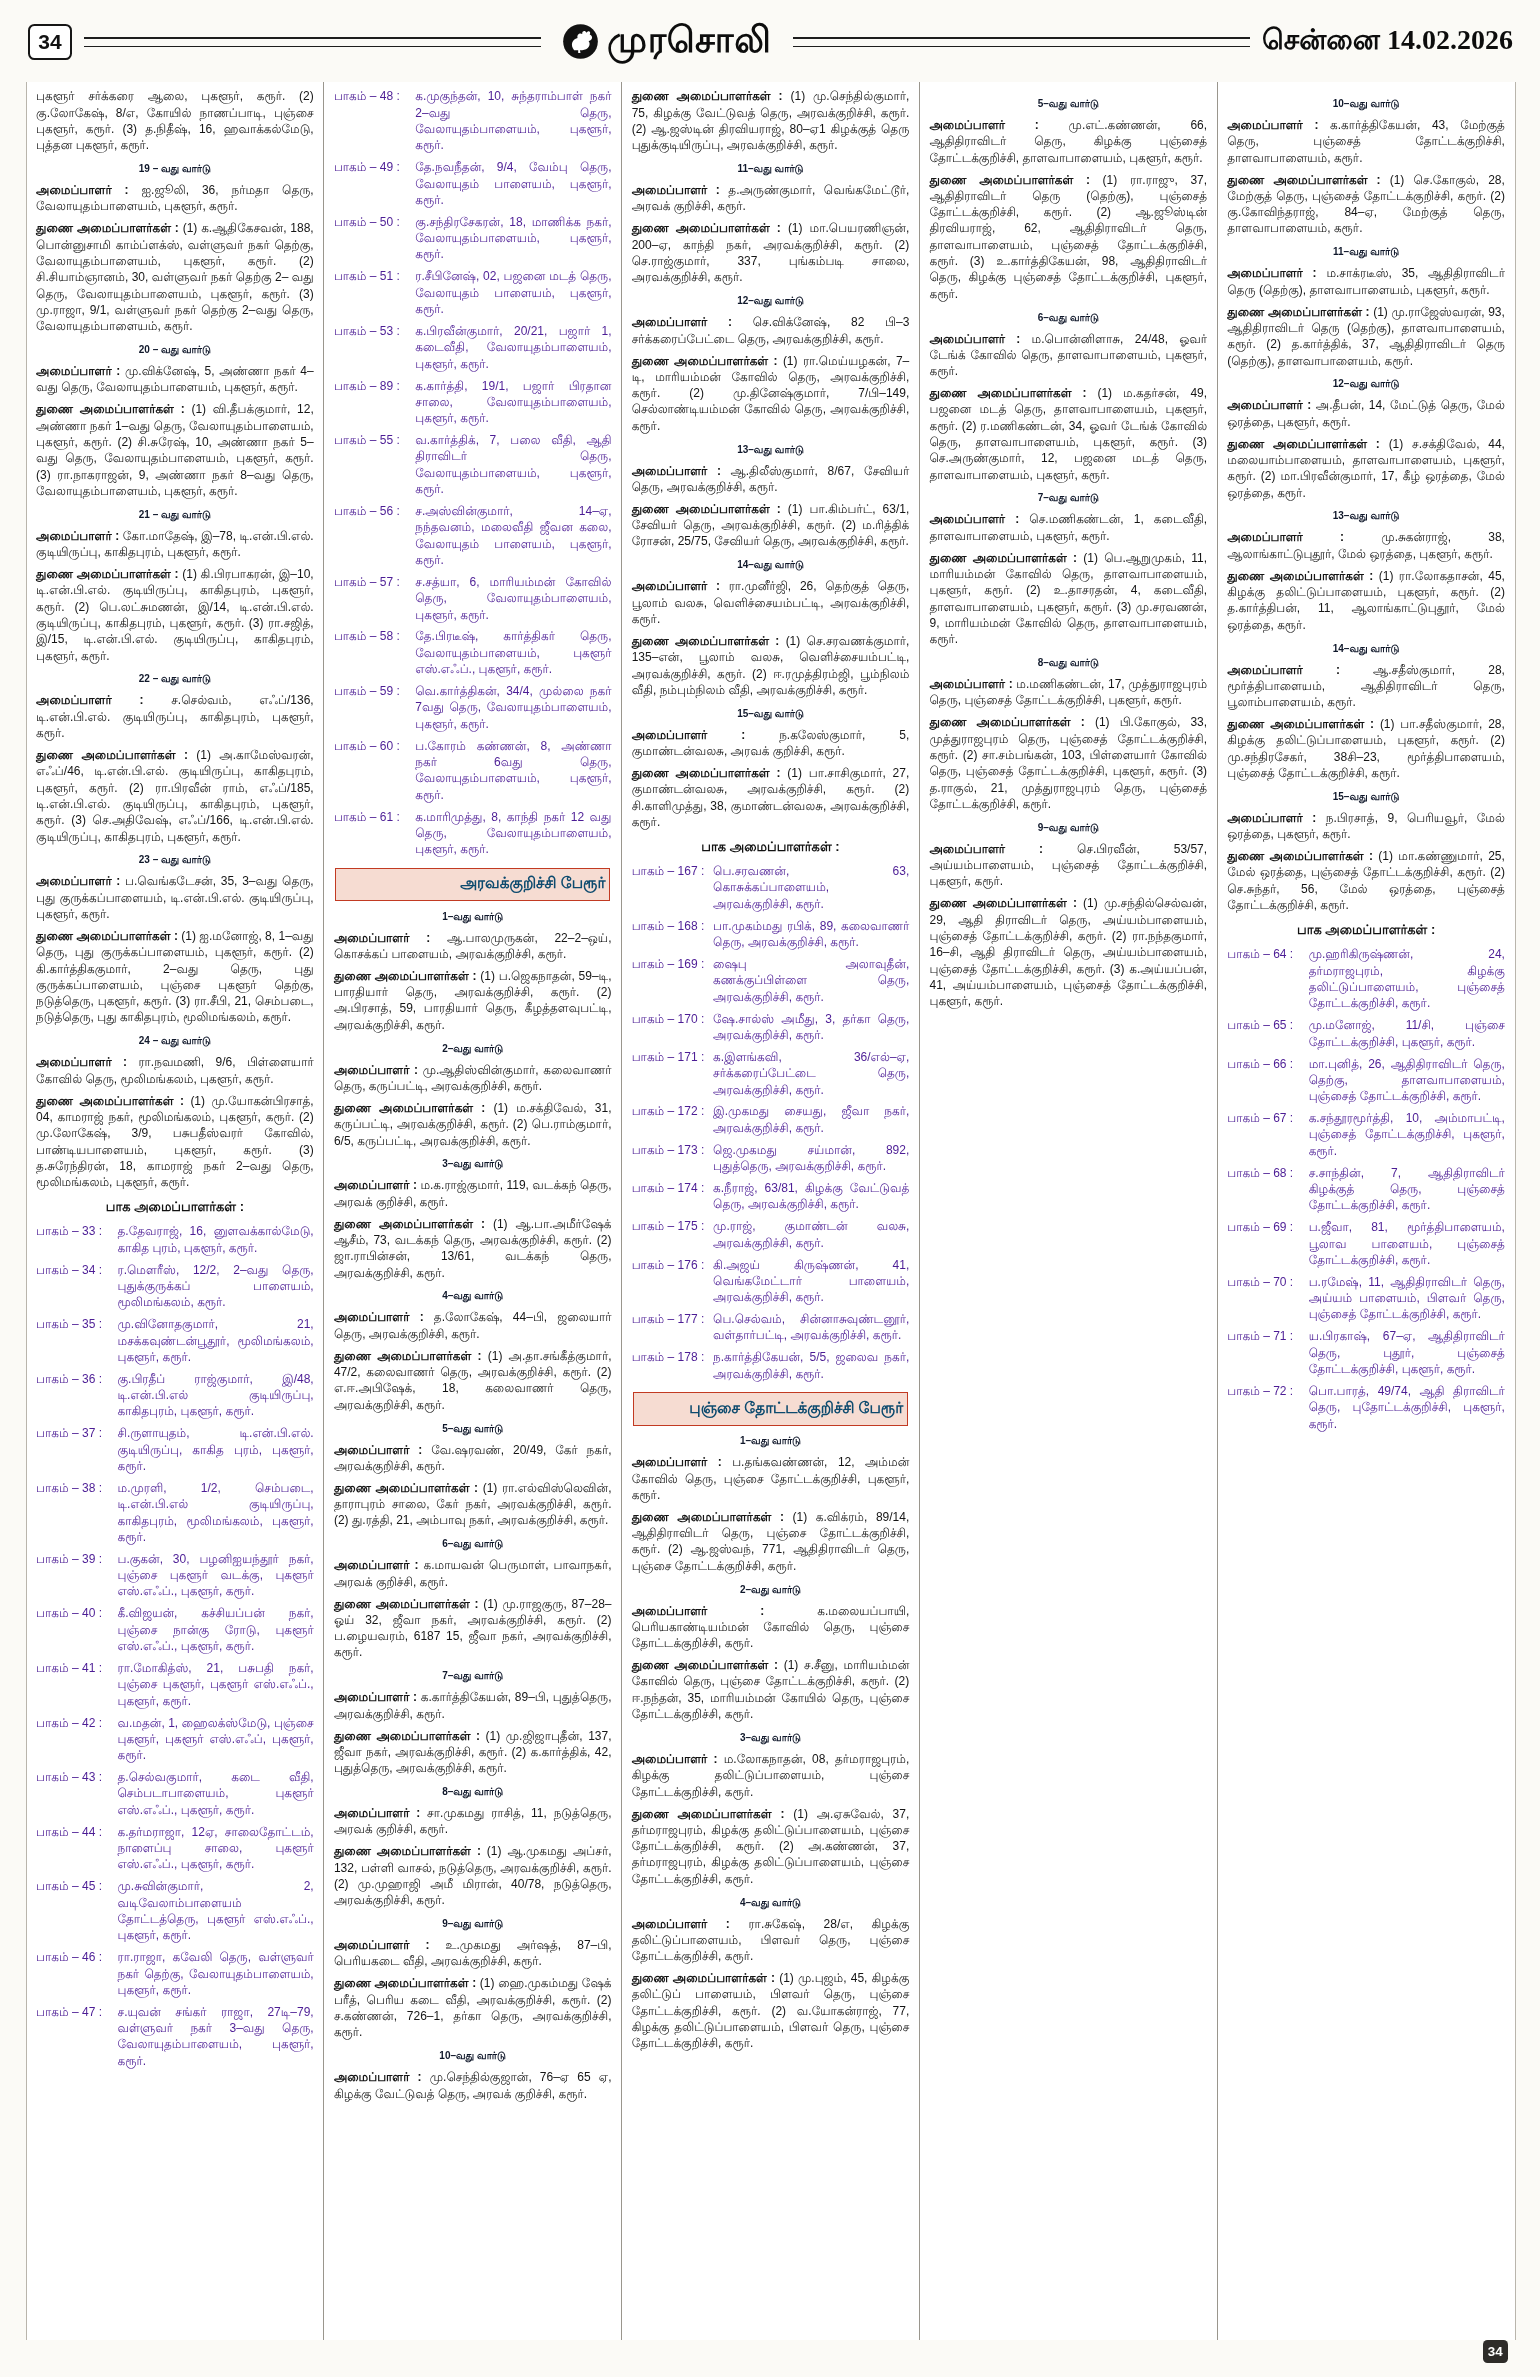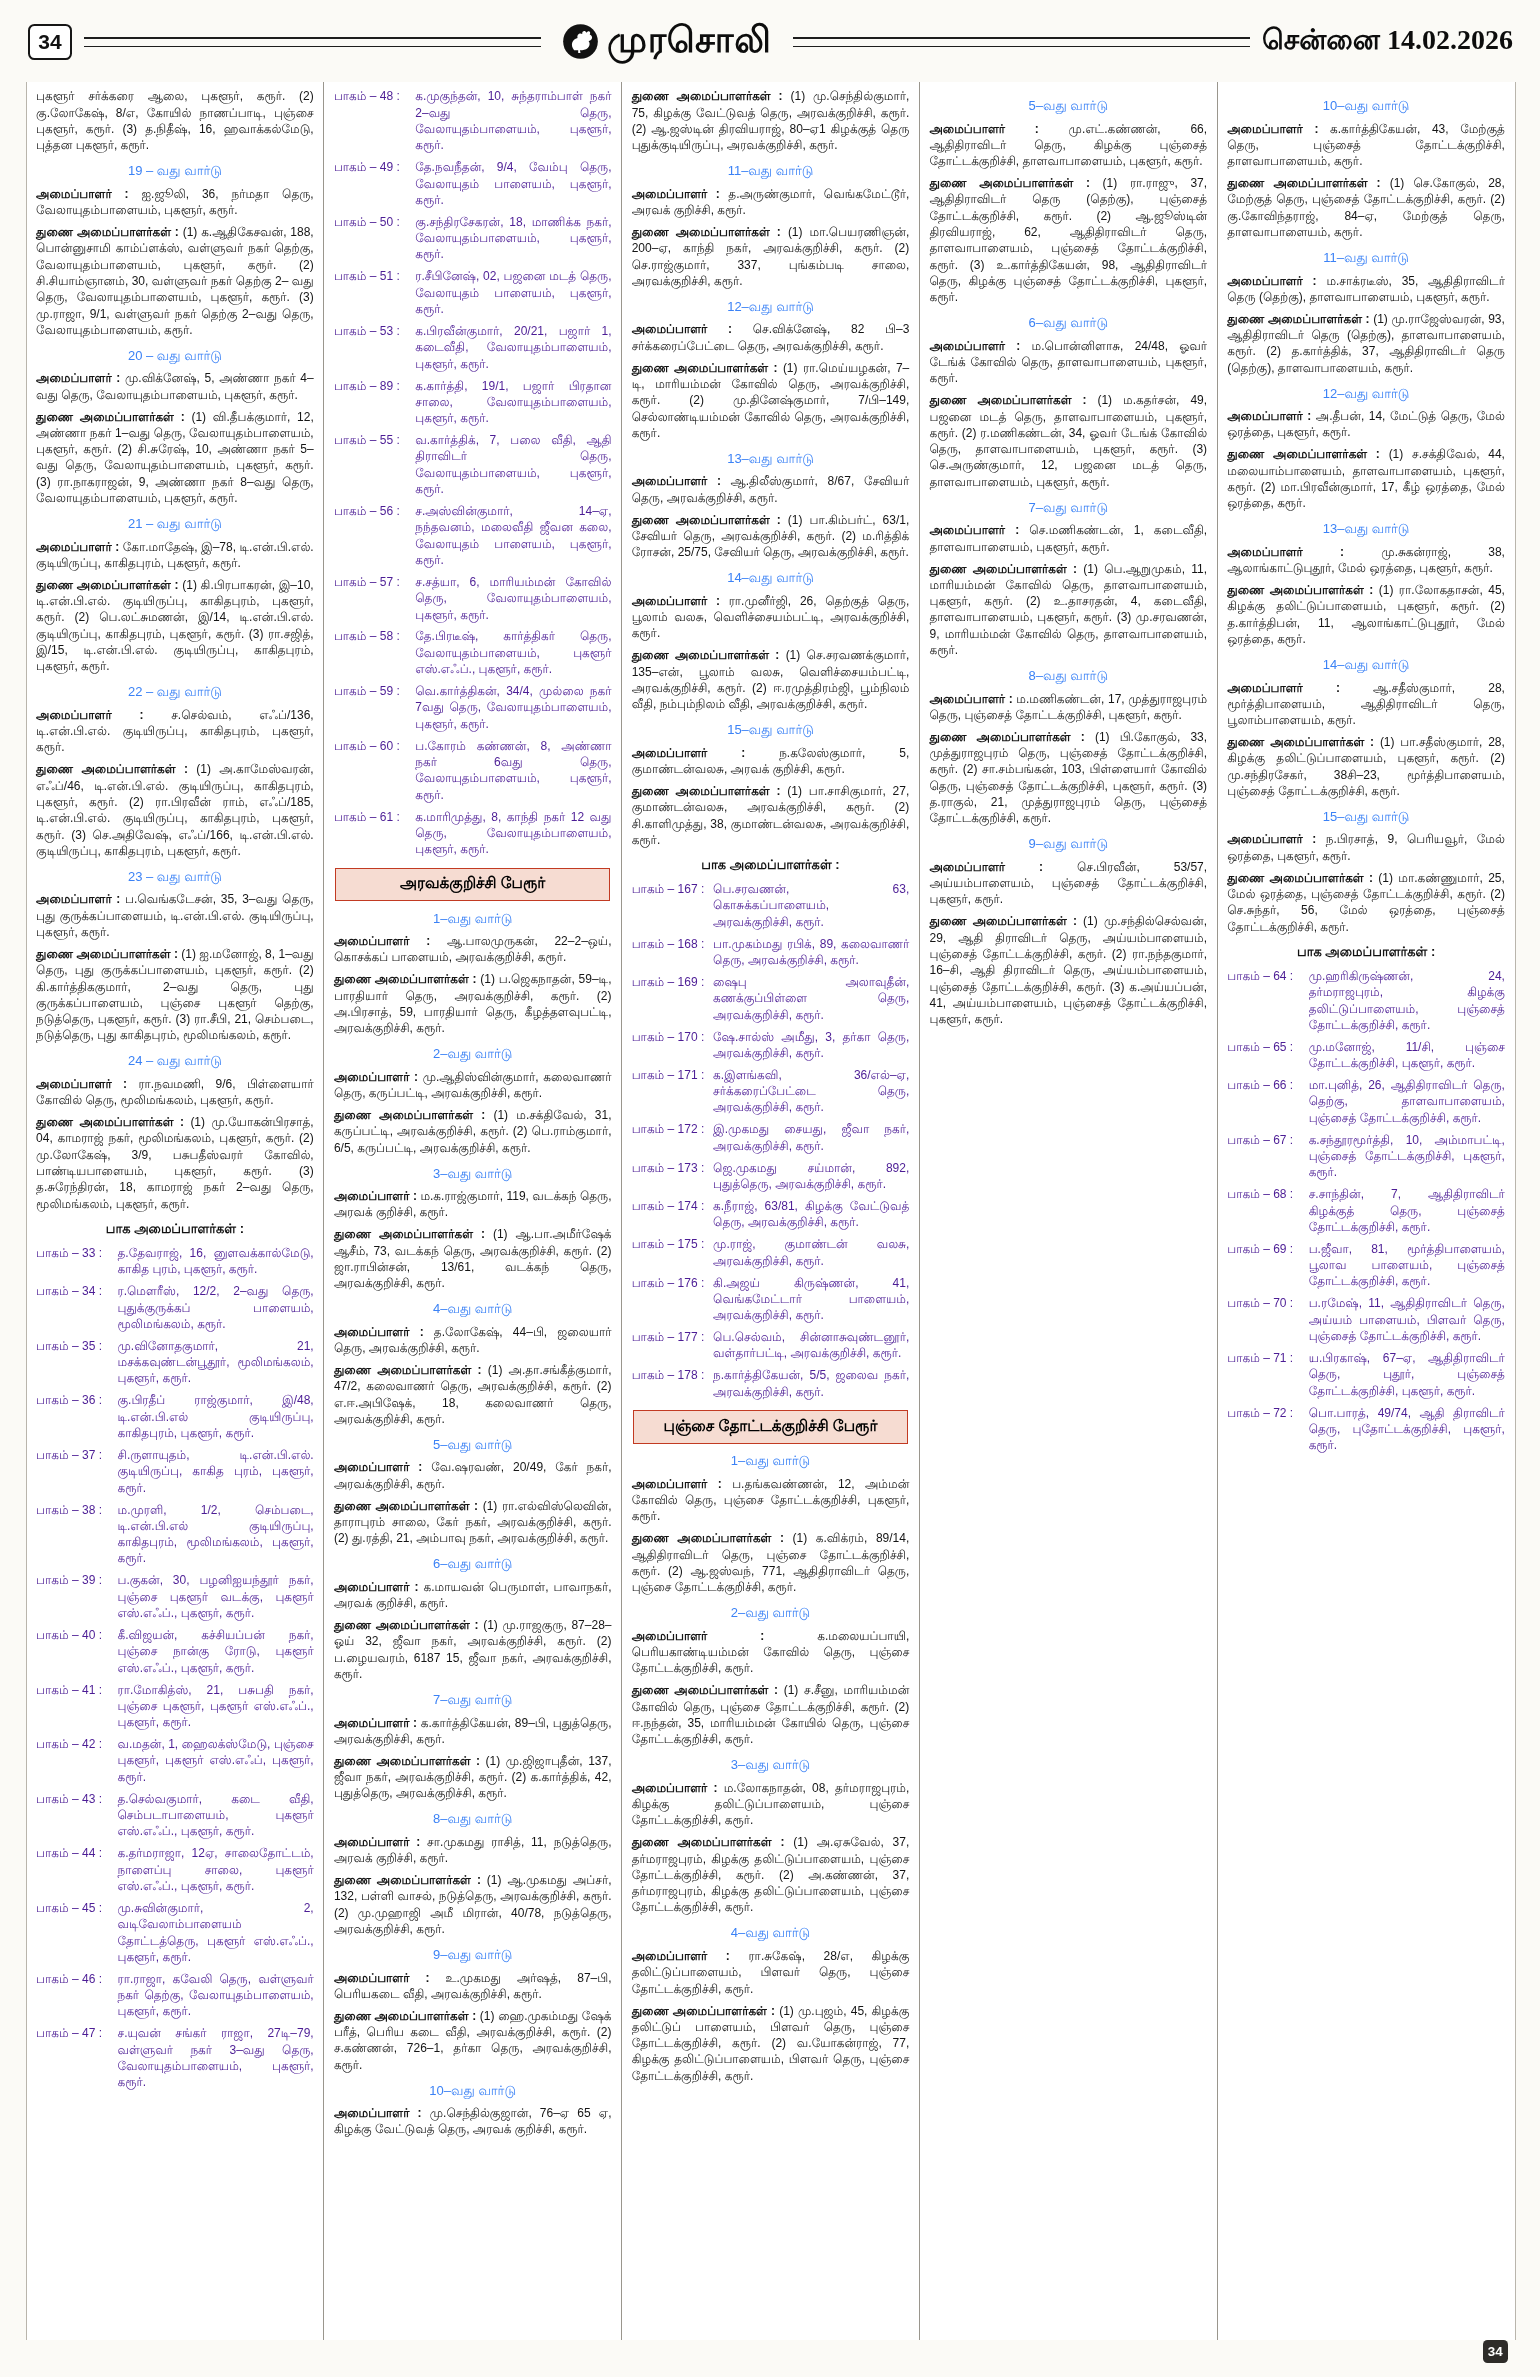--- a/index.html
+++ b/index.html
@@ -25,27 +25,27 @@
   .cols{
     position:absolute;top:82px;left:25.5px;right:25.5px;bottom:37px;
     display:flex;background:#fff;
     border-left:0.6px solid #b9b5ac;border-right:0.6px solid #b9b5ac;
   }
   .col{flex:1 1 0;padding:6.4px 9.6px 0 9.6px;border-right:0.6px solid #9a968d;overflow:hidden;}
   .col:last-child{border-right:none;}
   .para{font-size:12px;line-height:16.3px;text-align:justify;color:#151515;margin:0 0 5.7px 0;}
   .lead{font-weight:bold;}
   .ward{
-    font-size:13px;line-height:1.2;font-weight:normal;color:#3b82f6;
+    font-size:10px;line-height:1.2;font-weight:bold;color:#0f172a;
     text-align:center;margin:9.6px 0 7px 0;
   }
   .subhead{font-size:13px;font-weight:bold;text-align:center;color:#121212;margin:9px 0 7px 0;}
   .secbox{
-    border:1.3px solid #c23a22;background:#f6dcd2;color:#000000;
-    font-size:15.3px;font-weight:bold;text-align:center;
+    border:1.3px solid #c23a22;background:#f6dcd2;color:#0c4a6e;
+    font-size:15.3px;font-weight:bold;text-align:right;
     padding:5.7px 3.8px;margin:10.2px 1.3px 8.3px 1.3px;
   }
   .part{display:flex;font-size:12px;line-height:16.3px;color:#4c1d95;margin:0 0 5.7px 0;}
   .plabel{flex:0 0 75px;}
   .plabel::after{content:" :";}
   .ptext{flex:1;text-align:justify;padding-left:6.4px;}
   
   .footer-pagenum{
     position:absolute;right:33px;bottom:14px;width:25.5px;height:23px;
     background:#2e2c29;color:#fff;border-radius:4.5px;

